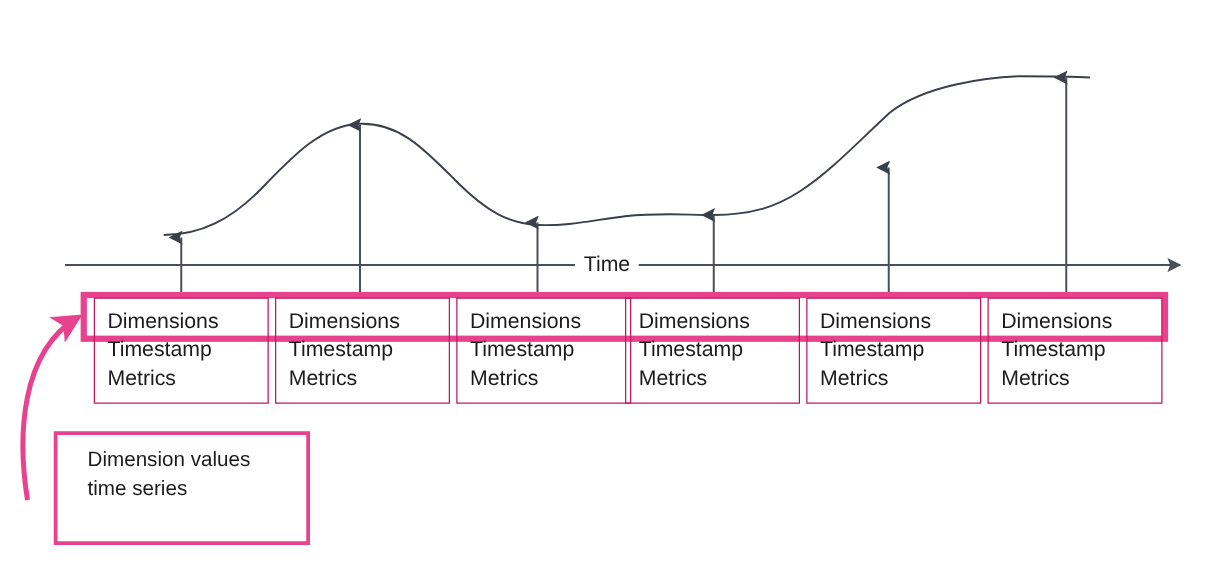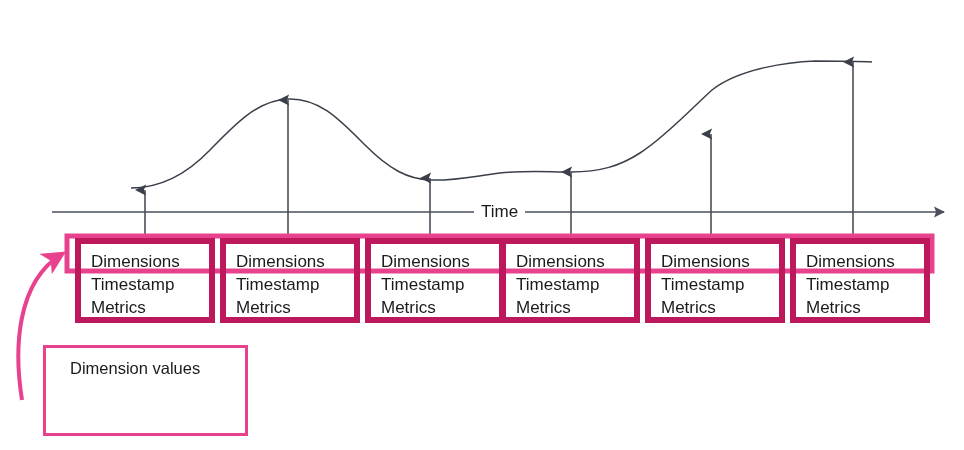--- a/index.html
+++ b/index.html
@@ -20,21 +20,21 @@
   #diagram-svg {
     position: absolute;
     left: 0;
     top: 0;
     width: 964px;
     height: 450px;
   }
   .record-box {
     position: absolute;
     box-sizing: border-box;
-    border: 6px solid #be185d;
+    border: 1px solid #be185d;
     background: transparent;
     padding: 6px 0 0 10px;
   }
   .record-line {
     font-size: 17px;
     line-height: 23px;
     color: #1b1b1b;
     white-space: nowrap;
   }
   .callout-box {
@@ -100,21 +100,21 @@
     <line x1="430" y1="238" x2="430" y2="178" stroke="#4a4f5a" stroke-width="1.6" marker-end="url(#arrowUp)"></line>
     <line x1="571" y1="238" x2="571" y2="172" stroke="#4a4f5a" stroke-width="1.6" marker-end="url(#arrowUp)"></line>
     <line x1="711" y1="238" x2="711" y2="134" stroke="#4a4f5a" stroke-width="1.6" marker-end="url(#arrowUp)"></line>
     <line x1="853" y1="238" x2="853" y2="62" stroke="#4a4f5a" stroke-width="1.6" marker-end="url(#arrowUp)"></line>
 
     <rect x="67" y="236" width="865" height="35" fill="none" stroke="#e8428f" stroke-width="5"></rect>
 
     <path d="M 22 400 C 14 350, 16 282, 62 254" fill="none" stroke="#e8428f" stroke-width="4" marker-end="url(#arrowPink)"></path>
   </svg>
 
-  <div class="axis-label" style="left: 474px; top: 202px; text-align: right;">Time</div>
+  <div class="axis-label" style="left: 460px; top: 202px; text-align: right;">Time</div>
 
   <div class="record-box" style="left:75px; top:238px; width:140px; height:85px;">
     <div class="record-line">Dimensions</div>
     <div class="record-line">Timestamp</div>
     <div class="record-line">Metrics</div>
   </div>
 
   <div class="record-box" style="left:220px; top:238px; width:140px; height:85px;">
     <div class="record-line">Dimensions</div>
     <div class="record-line">Timestamp</div>
@@ -140,15 +140,16 @@
   </div>
 
   <div class="record-box" style="left:790px; top:238px; width:140px; height:85px;">
     <div class="record-line">Dimensions</div>
     <div class="record-line">Timestamp</div>
     <div class="record-line">Metrics</div>
   </div>
 
   <div class="callout-box">
     <div class="callout-line">Dimension values</div>
+    <div class="callout-line">time series</div>
   </div>
 
 </div>
 
 </body></html>

